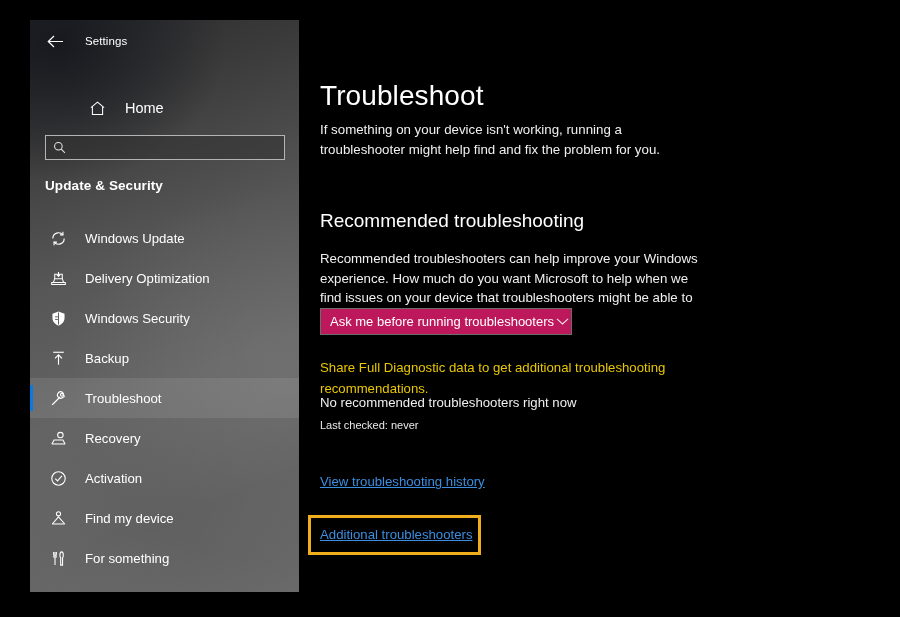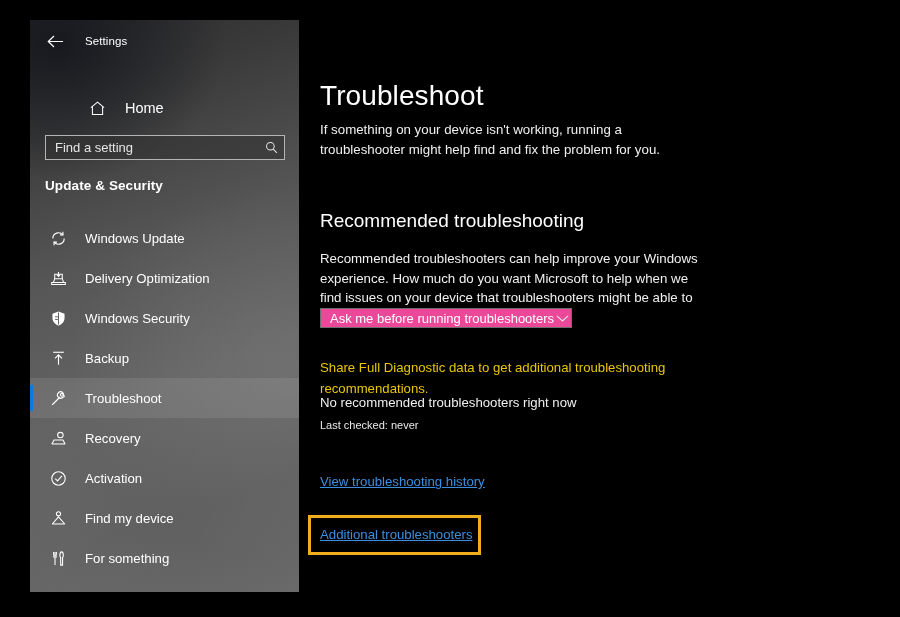--- a/index.html
+++ b/index.html
@@ -223,23 +223,23 @@
     font-size: 13.3px;
     line-height: 19.5px;
     color: #f0f0f0;
   }
 
   #dropdown {
     position: absolute;
     left: 21px;
     top: 288px;
     width: 252px;
-    height: 20px;
+    height: 27px;
     border: 1px solid #6d6d6d;
-    background: #ec4899;
+    background: #be185d;
     display: flex;
     align-items: center;
     box-sizing: border-box;
   }
   #dropdown-value {
     flex: 1;
     font-size: 13px;
     color: #ffffff;
     padding-left: 9px;
     white-space: nowrap;
@@ -327,21 +327,20 @@
         <div class="home-icon">
           <svg width="17" height="17" viewBox="0 0 18 18" fill="none" stroke="currentColor" stroke-width="1.1">
             <path d="M2 8 L9 2.2 L16 8"></path>
             <path d="M3.6 7.2 V15.4 H14.4 V7.2"></path>
           </svg>
         </div>
         <div class="home-label">Home</div>
       </div>
 
       <div id="search-box">
-        <div id="search-input-text" title="Find a setting">Find a setting</div>
         <div id="search-icon">
           <svg width="13" height="13" viewBox="0 0 14 14" fill="none" stroke="currentColor" stroke-width="1.1">
             <circle cx="5.8" cy="5.6" r="4.1"></circle>
             <path d="M8.9 8.8 L12.8 12.7"></path>
           </svg>
         </div>
       </div>
 
       <div id="section-title">Update &amp; Security</div>
 

